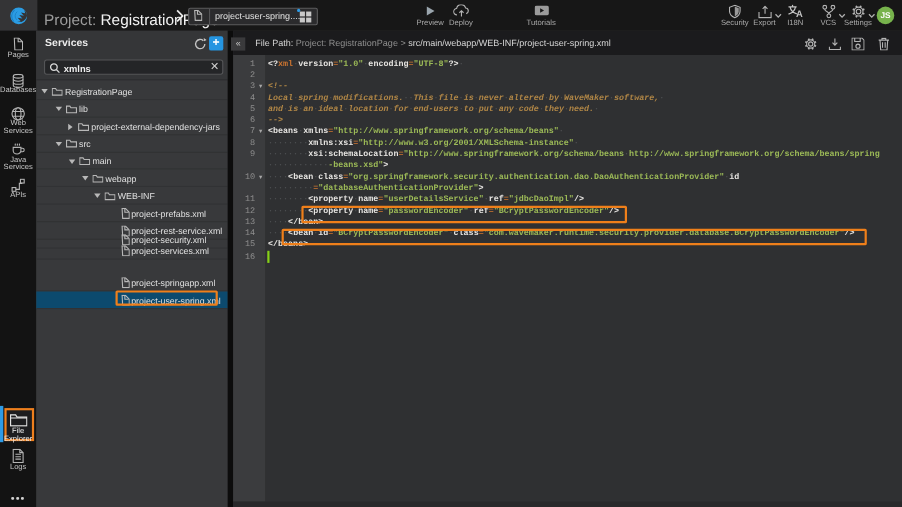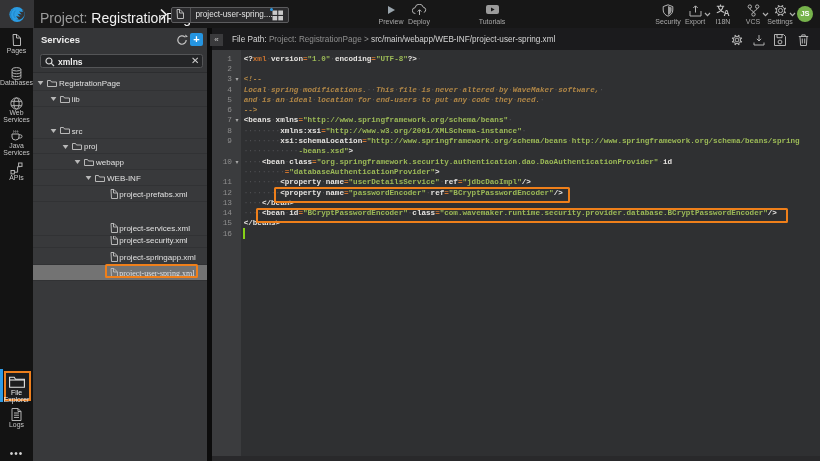--- a/index.html
+++ b/index.html
@@ -3,21 +3,21 @@
 * { margin:0; padding:0; box-sizing:content-box; }
 html,body { width:820px; height:461px; overflow:hidden; background:#2f3032; font-family:"Liberation Sans",sans-serif; }
 #app { position:relative; width:820px; height:461px; }
 #header { position:absolute; left:0; top:0; width:820px; height:28px; background:#171717; }
 #sidebar { position:absolute; left:0; top:28px; width:33px; height:433px; background:#131313; }
 .sblbl { position:absolute; left:-3px; width:39px; text-align:center; font-size:6.9px; color:#c6c6c6; line-height:7.4px; }
 .hlbl { position:absolute; font-size:7px; color:#a9a9a9; text-align:center; }
 #respanel { position:absolute; left:33px; top:28px; width:174px; height:433px; background:#38393b; }
 #reshead { position:absolute; left:0; top:0; width:174px; height:44px; background:#353638; border-bottom:1px solid #2c2d2f; }
 .trow { position:absolute; left:0; width:174px; height:14.9px; border-bottom:1px solid #313234; font-size:8px; color:#e0e0e0; }
-.trow.sel { background:#737373;font-family:Liberation Serif, serif; }
+.trow.sel { background:#0c4a6e; }
 #divider { position:absolute; left:207px; top:28px; width:5px; height:433px; background:#0c0c0c; }
 #editor { position:absolute; left:212px; top:28px; width:608px; height:433px; background:#2f3032; }
 #fpbar { position:absolute; left:0; top:0; width:608px; height:22px; background:#1b1b1d; }
 #gutter { position:absolute; left:0; top:22px; width:29px; height:406px; background:#3b3c3e; }
 #codearea { position:absolute; left:0; top:22px; width:608px; height:406px; font-family:"Liberation Mono",monospace; font-size:7.6px; font-weight:bold; }
 #botstrip { position:absolute; left:0; top:428px; width:608px; height:5px; background:#29292b; }
 .cl { position:absolute; left:31.7px; height:10.3px; line-height:10.3px; white-space:pre; }
 .gnum { position:absolute; left:0; width:20px; height:10.3px; line-height:10.3px; text-align:right; color:#8e8e8e; font-weight:normal; font-size:7.8px; }
 .fold { position:absolute; left:21px; top:0; width:8px; color:#a8a8a8; font-size:6px; text-align:center; font-family:"Liberation Sans",sans-serif; }
 .w { color:#e6e4e1; }
@@ -183,37 +183,46 @@
         </div>
 <div class="trow" style="top:19.2px">
           <span style="position:absolute;left:16.8px;top:5px"><svg width="7" height="6" viewBox="0 0 7 6" style="">
               <path d="M0.6,1 L6.4,1 L3.5,5 z" fill="#b8b8b8"></path>
             </svg></span>
           <span style="position:absolute;left:26.5px;top:3.5px"><svg width="10" height="9" viewBox="0 0 10 9" style="">
               <path style="fill:none;stroke:#b8b8b8;stroke-width:1" d="M0.5,1.5 h3 l1,1.5 h5 v4.5 h-9 z"></path>
             </svg></span>
           <span style="position:absolute;left:38.8px;top:3.8px;white-space:nowrap">lib</span>
         </div>
+<div class="trow" style="top:35.0px">
+          <span style="position:absolute;left:28px;top:4.5px"><svg width="6" height="7" viewBox="0 0 6 7" style="">
+              <path d="M1,0.6 L1,6.4 L5,3.5 z" fill="#b8b8b8"></path>
+            </svg></span>
+          <span style="position:absolute;left:37.7px;top:3.5px"><svg width="10" height="9" viewBox="0 0 10 9" style="">
+              <path style="fill:none;stroke:#b8b8b8;stroke-width:1" d="M0.5,1.5 h3 l1,1.5 h5 v4.5 h-9 z"></path>
+            </svg></span>
+          <span style="position:absolute;left:50.0px;top:3.8px;white-space:nowrap">project-external-dependency-jars</span>
+        </div>
 <div class="trow" style="top:50.8px">
           <span style="position:absolute;left:16.8px;top:5px"><svg width="7" height="6" viewBox="0 0 7 6" style="">
               <path d="M0.6,1 L6.4,1 L3.5,5 z" fill="#b8b8b8"></path>
             </svg></span>
           <span style="position:absolute;left:26.5px;top:3.5px"><svg width="10" height="9" viewBox="0 0 10 9" style="">
               <path style="fill:none;stroke:#b8b8b8;stroke-width:1" d="M0.5,1.5 h3 l1,1.5 h5 v4.5 h-9 z"></path>
             </svg></span>
           <span style="position:absolute;left:38.8px;top:3.8px;white-space:nowrap">src</span>
         </div>
 <div class="trow" style="top:66.6px">
           <span style="position:absolute;left:29px;top:5px"><svg width="7" height="6" viewBox="0 0 7 6" style="">
               <path d="M0.6,1 L6.4,1 L3.5,5 z" fill="#b8b8b8"></path>
             </svg></span>
           <span style="position:absolute;left:38.7px;top:3.5px"><svg width="10" height="9" viewBox="0 0 10 9" style="">
               <path style="fill:none;stroke:#b8b8b8;stroke-width:1" d="M0.5,1.5 h3 l1,1.5 h5 v4.5 h-9 z"></path>
             </svg></span>
-          <span style="position:absolute;left:51.0px;top:3.8px;white-space:nowrap">proj</span>
+          <span style="position:absolute;left:51.0px;top:3.8px;white-space:nowrap">main</span>
         </div>
 <div class="trow" style="top:98.2px">
           <span style="position:absolute;left:52px;top:5px"><svg width="7" height="6" viewBox="0 0 7 6" style="">
               <path d="M0.6,1 L6.4,1 L3.5,5 z" fill="#b8b8b8"></path>
             </svg></span>
           <span style="position:absolute;left:61.7px;top:3.5px"><svg width="10" height="9" viewBox="0 0 10 9" style="">
               <path style="fill:none;stroke:#b8b8b8;stroke-width:1" d="M0.5,1.5 h3 l1,1.5 h5 v4.5 h-9 z"></path>
             </svg></span>
           <span style="position:absolute;left:74.0px;top:3.8px;white-space:nowrap">WEB-INF</span>
         </div>
@@ -226,21 +235,28 @@
             </svg></span>
           <span style="position:absolute;left:63.0px;top:3.8px;white-space:nowrap">webapp</span>
         </div>
 <div class="trow" style="top:114.0px">
           <span style="position:absolute;left:76.5px;top:2.8px"><svg width="8" height="10" viewBox="0 0 8 10" style="">
               <path style="fill:none;stroke:#b8b8b8;stroke-width:1.0" d="M1,0.5 h3 l3.5,3.5 v5.5 h-6 z"></path>
               <path style="fill:none;stroke:#b8b8b8;stroke-width:1.0" d="M3.5,0.5 v3.5 h3.5"></path>
             </svg></span>
           <span style="position:absolute;left:86.3px;top:3.8px;white-space:nowrap">project-prefabs.xml</span>
         </div>
-<div class="trow" style="top:160px">
+<div class="trow" style="top:129.8px">
+          <span style="position:absolute;left:76.5px;top:2.8px"><svg width="8" height="10" viewBox="0 0 8 10" style="">
+              <path style="fill:none;stroke:#b8b8b8;stroke-width:1.0" d="M1,0.5 h3 l3.5,3.5 v5.5 h-6 z"></path>
+              <path style="fill:none;stroke:#b8b8b8;stroke-width:1.0" d="M3.5,0.5 v3.5 h3.5"></path>
+            </svg></span>
+          <span style="position:absolute;left:86.3px;top:3.8px;white-space:nowrap">project-rest-service.xml</span>
+        </div>
+<div class="trow" style="top:138px">
           <span style="position:absolute;left:76.5px;top:2.8px"><svg width="8" height="10" viewBox="0 0 8 10" style="">
               <path style="fill:none;stroke:#b8b8b8;stroke-width:1.0" d="M1,0.5 h3 l3.5,3.5 v5.5 h-6 z"></path>
               <path style="fill:none;stroke:#b8b8b8;stroke-width:1.0" d="M3.5,0.5 v3.5 h3.5"></path>
             </svg></span>
           <span style="position:absolute;left:86.3px;top:3.8px;white-space:nowrap">project-security.xml</span>
         </div>
 <div class="trow" style="top:148px">
           <span style="position:absolute;left:76.5px;top:2.8px"><svg width="8" height="10" viewBox="0 0 8 10" style="">
               <path style="fill:none;stroke:#b8b8b8;stroke-width:1.0" d="M1,0.5 h3 l3.5,3.5 v5.5 h-6 z"></path>
               <path style="fill:none;stroke:#b8b8b8;stroke-width:1.0" d="M3.5,0.5 v3.5 h3.5"></path>

